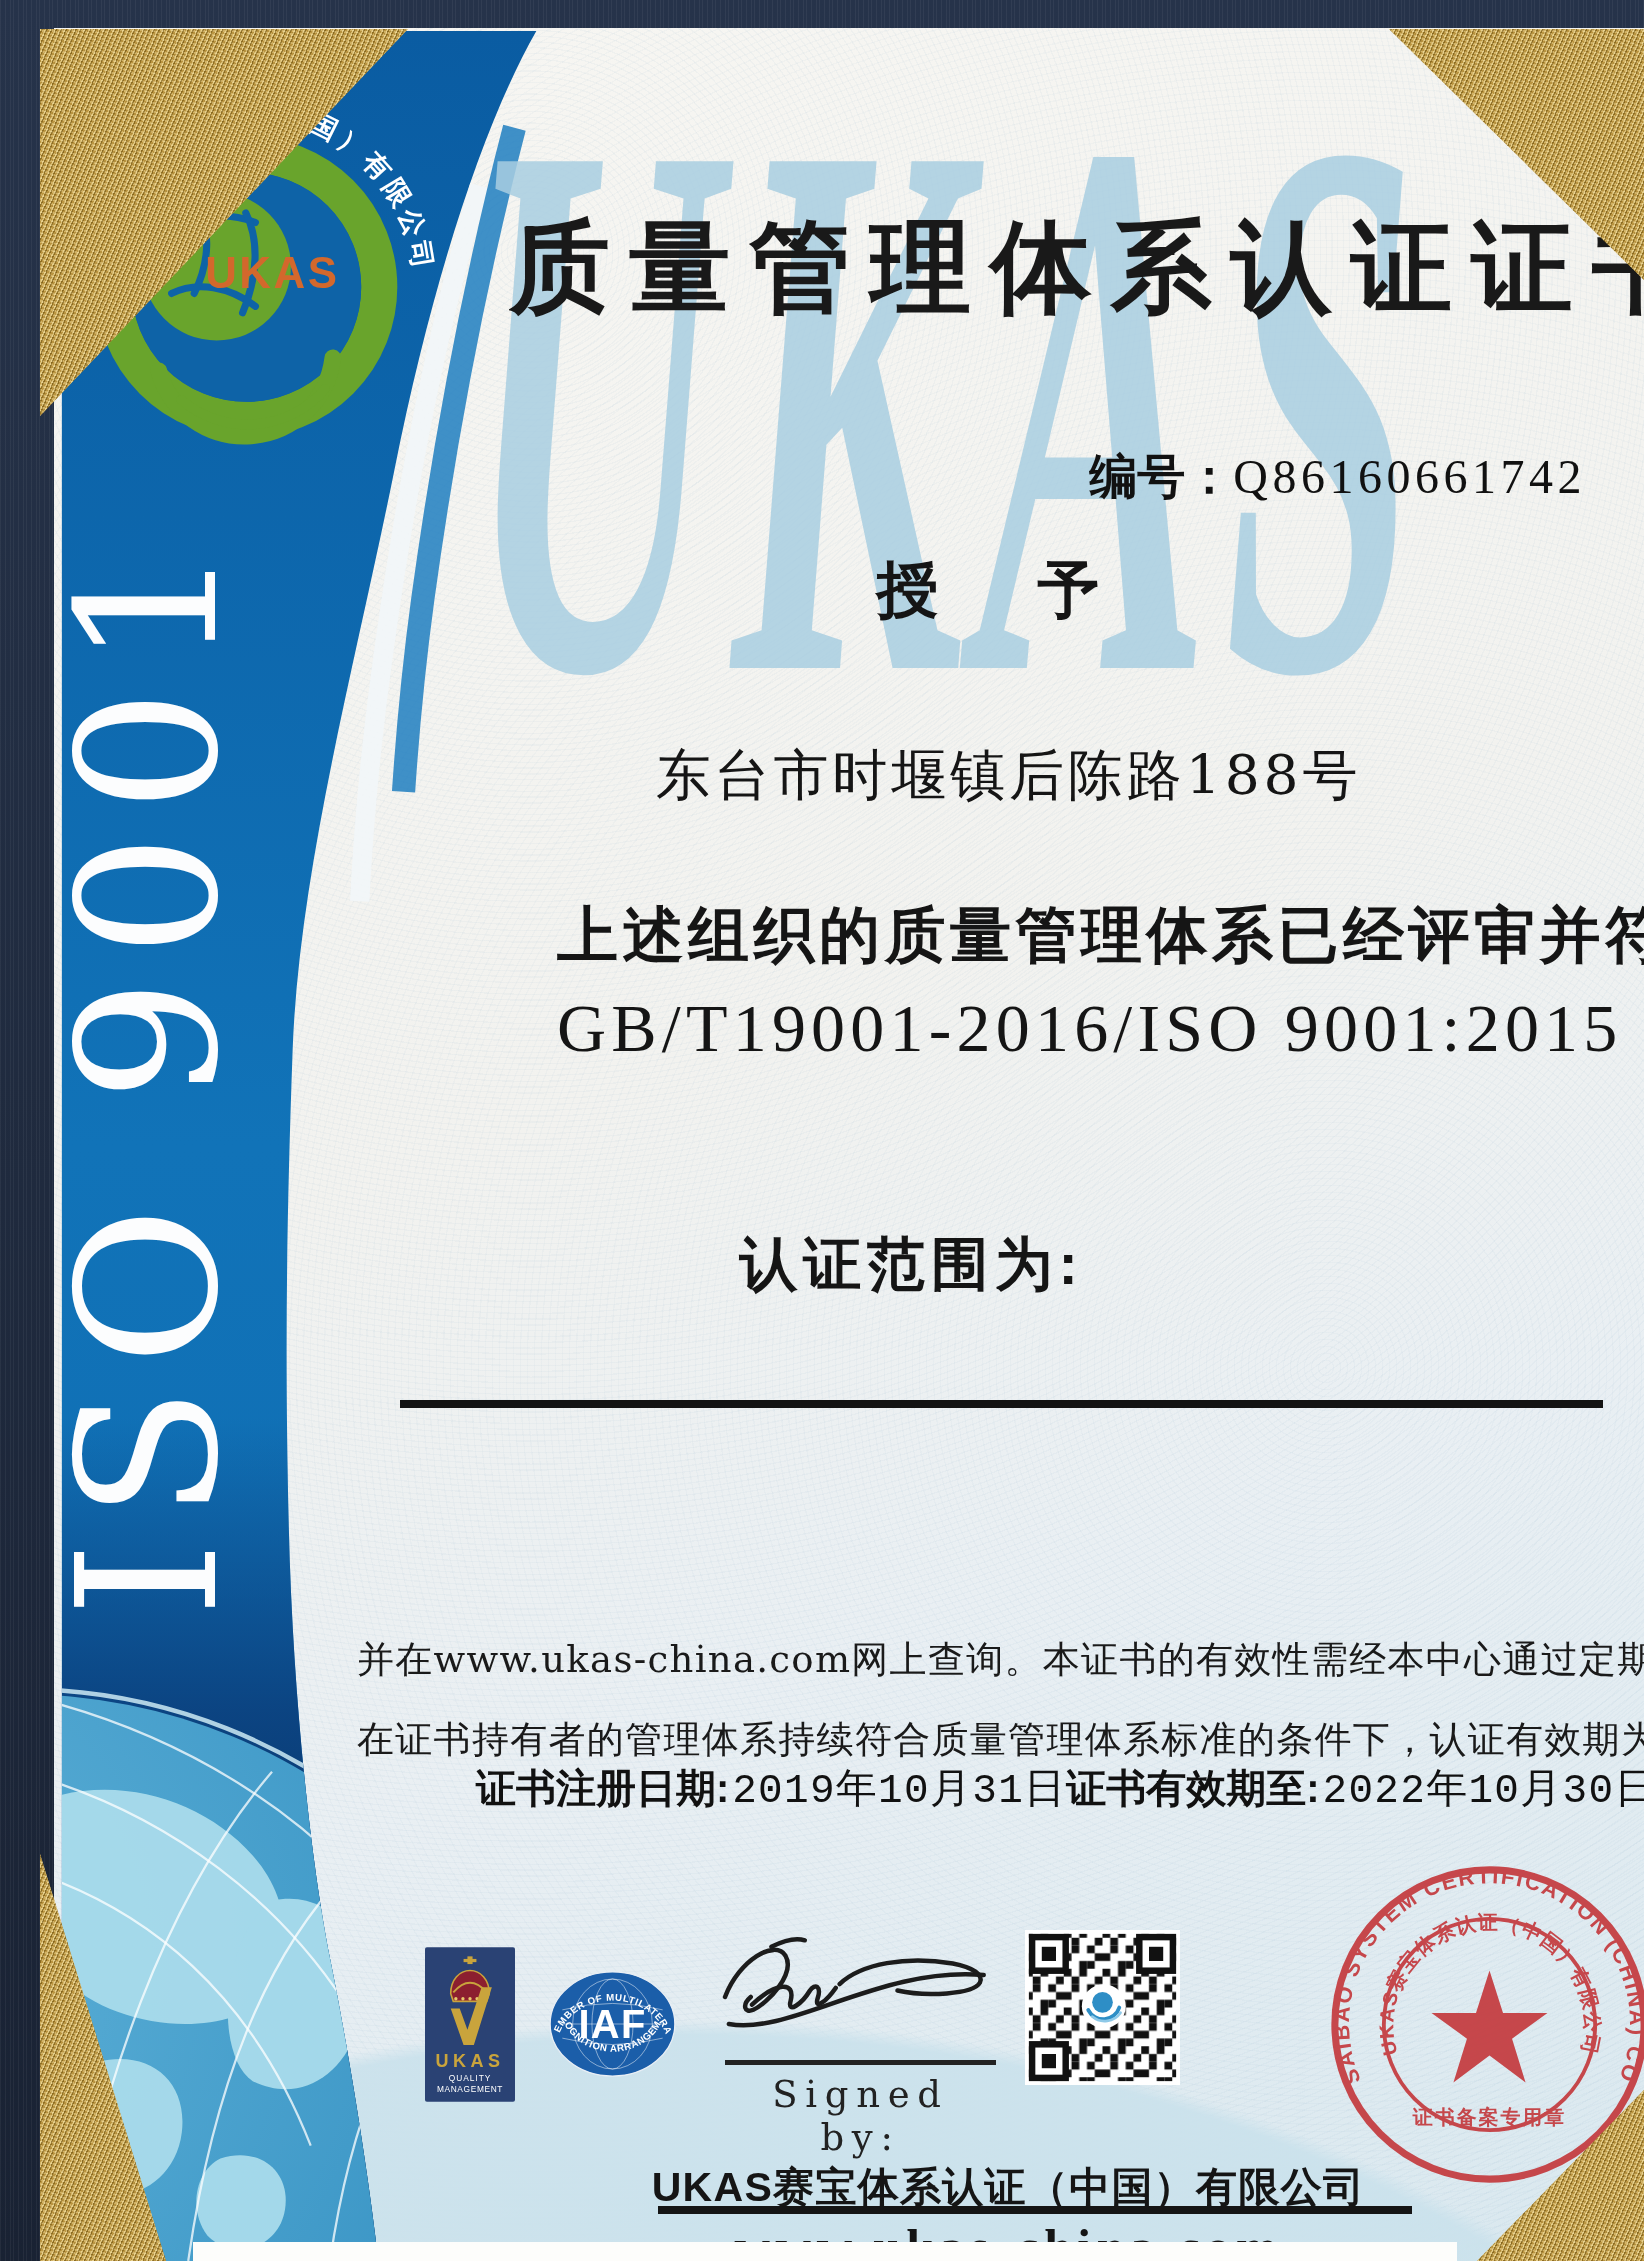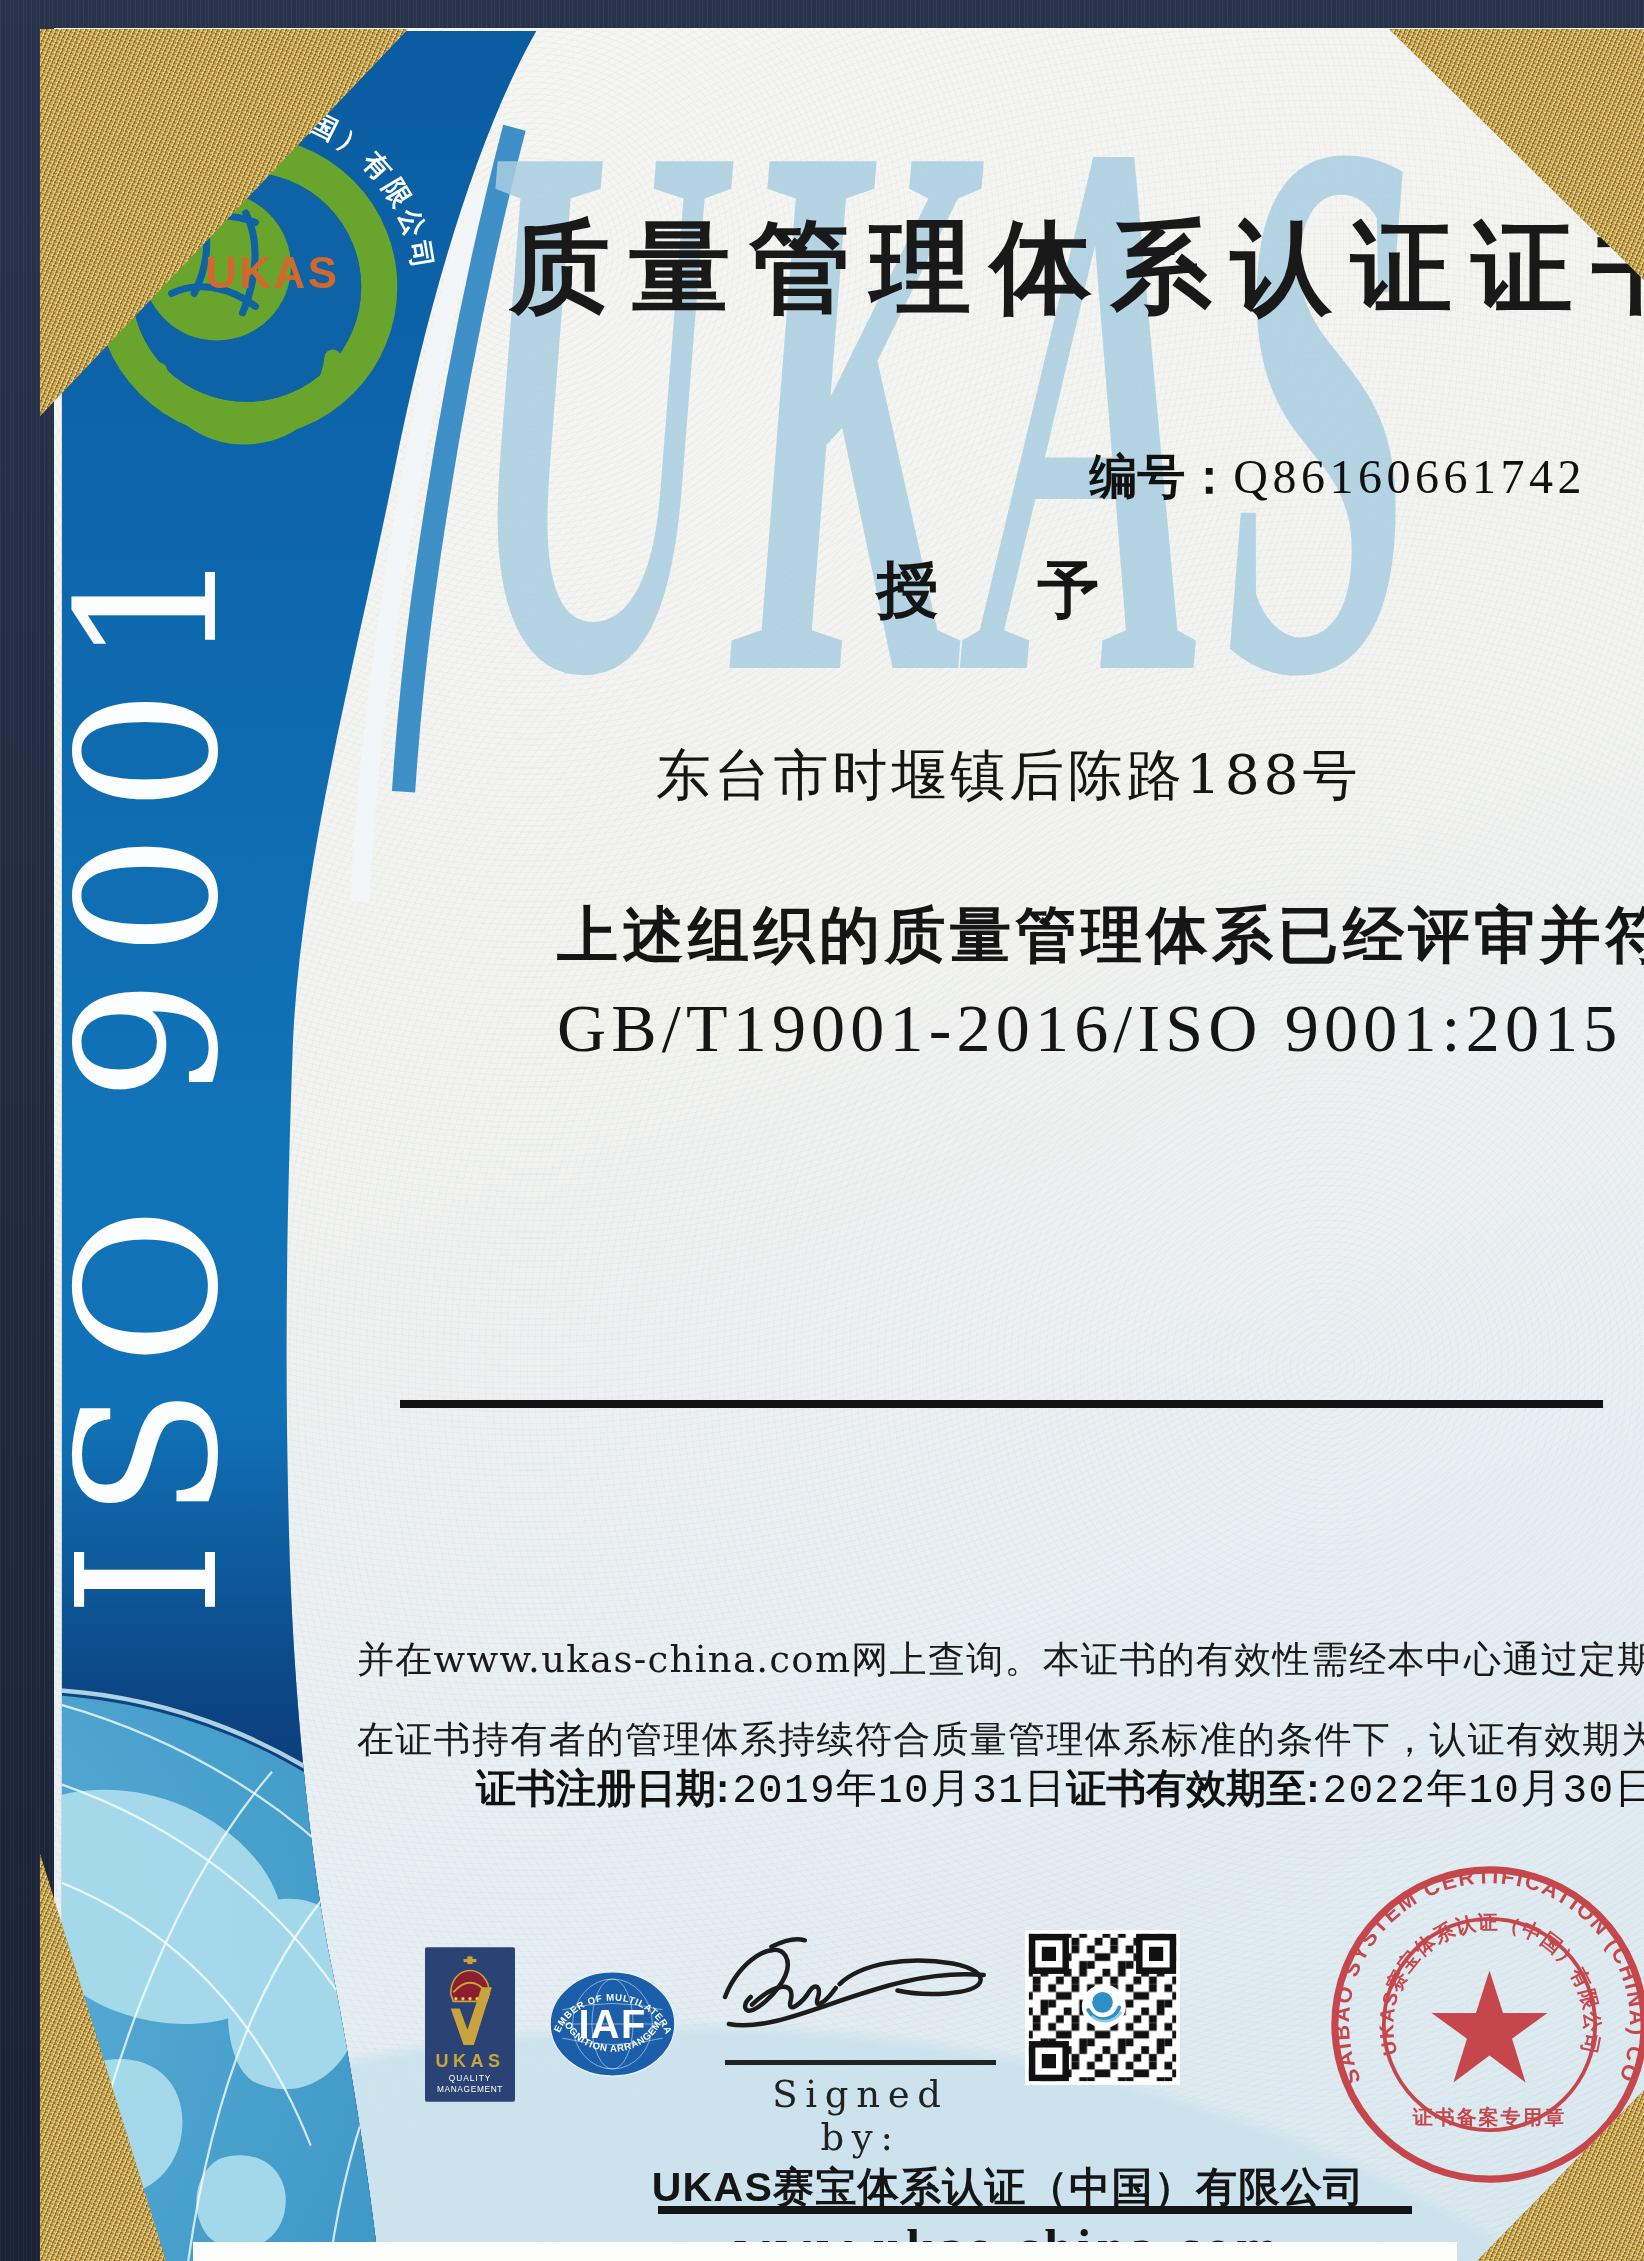--- a/index.html
+++ b/index.html
@@ -162,20 +162,21 @@
   <div class="title">质量管理体系认证证书</div>
 
   <div class="certno">
     <span class="lbl">编号：</span><span class="num">Q86160661742</span>
   </div>
 
   <div class="cline awarded">授 予</div>
   <div class="cline address">东台市时堰镇后陈路188号</div>
   <div class="cline statement">上述组织的质量管理体系已经评审并符合</div>
   <div class="cline standard">GB/T19001-2016/ISO 9001:2015</div>
+  <div class="cline scopelbl">认证范围为:</div>
   <div class="rule"></div>
   <div class="cline fine fine1">并在www.ukas-china.com网上查询。本证书的有效性需经本中心通过定期的监督审核确认保持</div>
   <div class="cline fine fine2">在证书持有者的管理体系持续符合质量管理体系标准的条件下，认证有效期为三年。</div>
 
   <div class="dates">
     <div>
       <span class="lbl">证书注册日期:</span>
       <span class="val">2019年10月31日</span>
     </div>
     <div>

